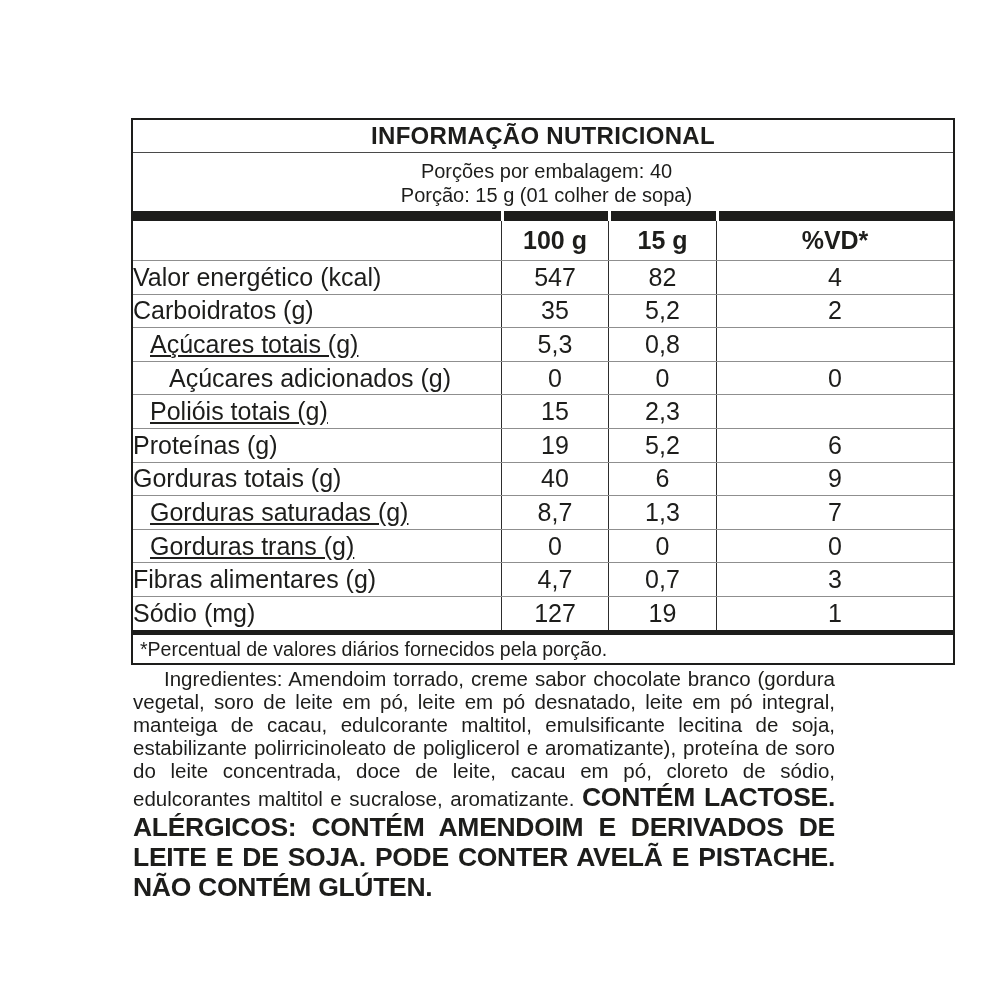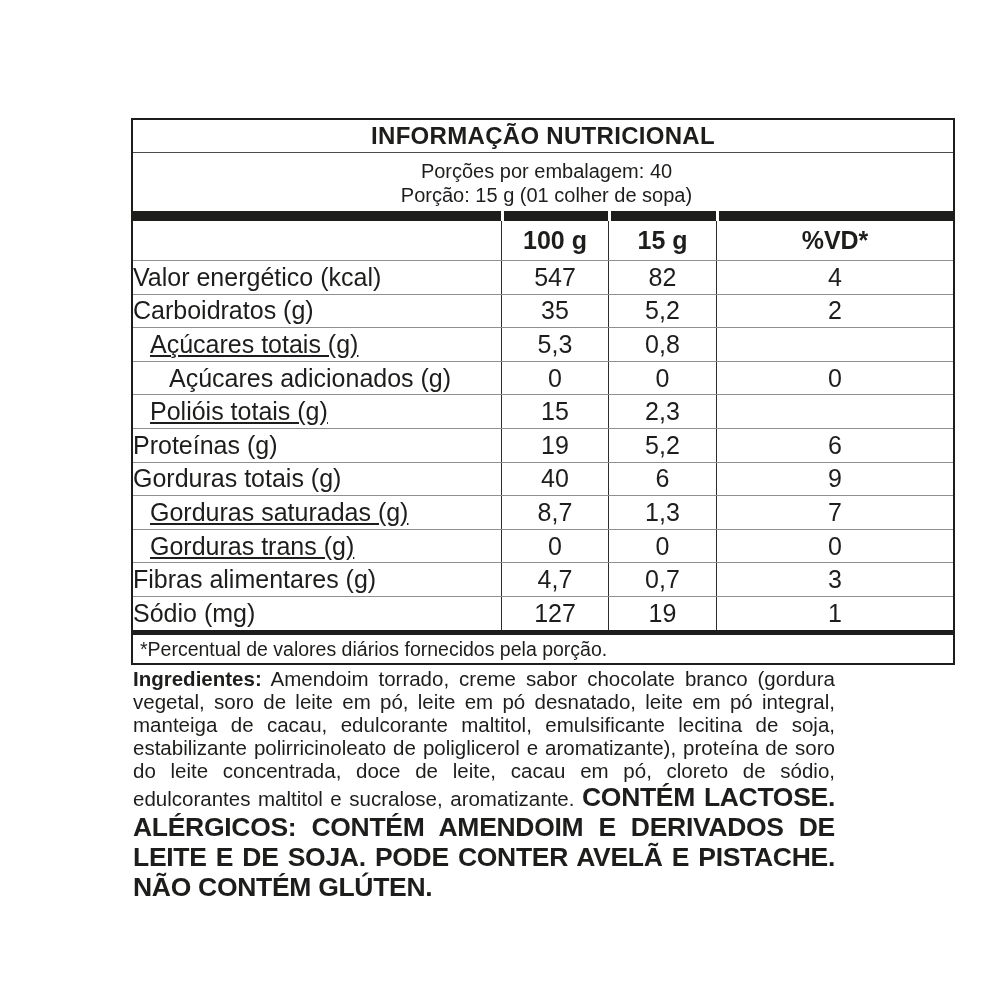--- a/index.html
+++ b/index.html
@@ -67,21 +67,21 @@
   
   .ingredients {
     position: absolute;
     left: 133px; top: 667px;
     width: 702px;
     font-size: 20.5px;
     line-height: 23px;
     text-align: justify;
     color: #1d1d1b;
   }
-  .ingredients .ing-label { font-weight: bold; }
+  .ingredients .ing-label { font-weight: normal; margin-left: 31px; }
   .ingredients .allergen {
     font-weight: bold;
     font-size: 26.5px;
     line-height: 30px;
     letter-spacing: -0.3px;
   }
 </style>
 </head>
 <body>
 

